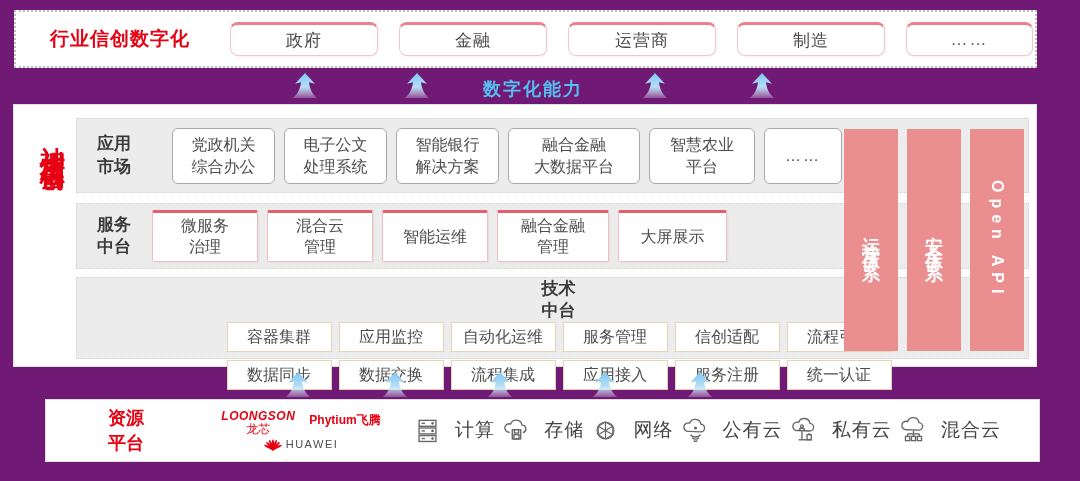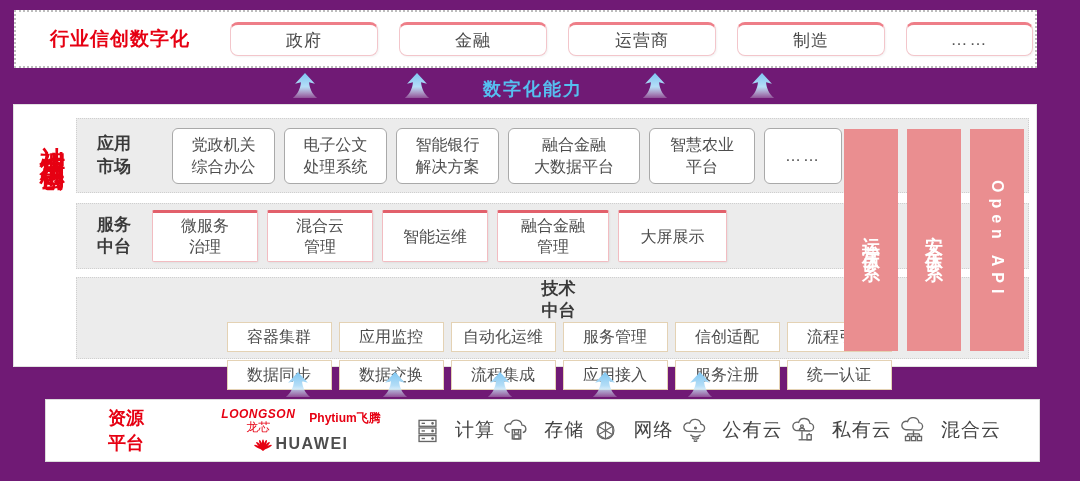--- a/index.html
+++ b/index.html
@@ -62,21 +62,21 @@
   .res-title { margin-left:62px; flex:none; font-size:18px; font-weight:bold; color:#e60012;
     white-space:pre-line; line-height:1.35; text-align:left; }
   .vendors { margin-left:72px; flex:none; width:170px; display:flex; flex-direction:column;
     align-items:center; gap:2px; }
   .vendor-row { display:flex; align-items:flex-start; gap:14px; }
   .loongson-wrap { display:flex; flex-direction:column; align-items:center; line-height:1; }
   .loongson { color:#e60012; font-weight:bold; font-style:italic; font-size:12px; letter-spacing:.5px; }
   .loongson-cn { color:#e60012; font-size:12px; margin-top:1px; }
   .phytium { color:#e60012; font-weight:bold; font-size:12px; margin-top:2px; }
   .huawei-wrap { display:flex; align-items:center; gap:4px; }
-  .huawei-txt { color:#4d4d4d; font-weight:bold; font-size:16px; letter-spacing:1.5px; }
+  .huawei-txt { color:#4d4d4d; font-weight:normal; font-size:11px; letter-spacing:1.5px; }
   .resources { flex:1; display:flex; justify-content:space-between;
     margin-left:28px; margin-right:38px; }
   .resource { display:flex; gap:14px; }
   .resource svg { flex:none; }
   .res-label { font-size:19px; color:#444; letter-spacing:1px; }
 </style>
 </head>
 <body>
 
 <div class="stage">

